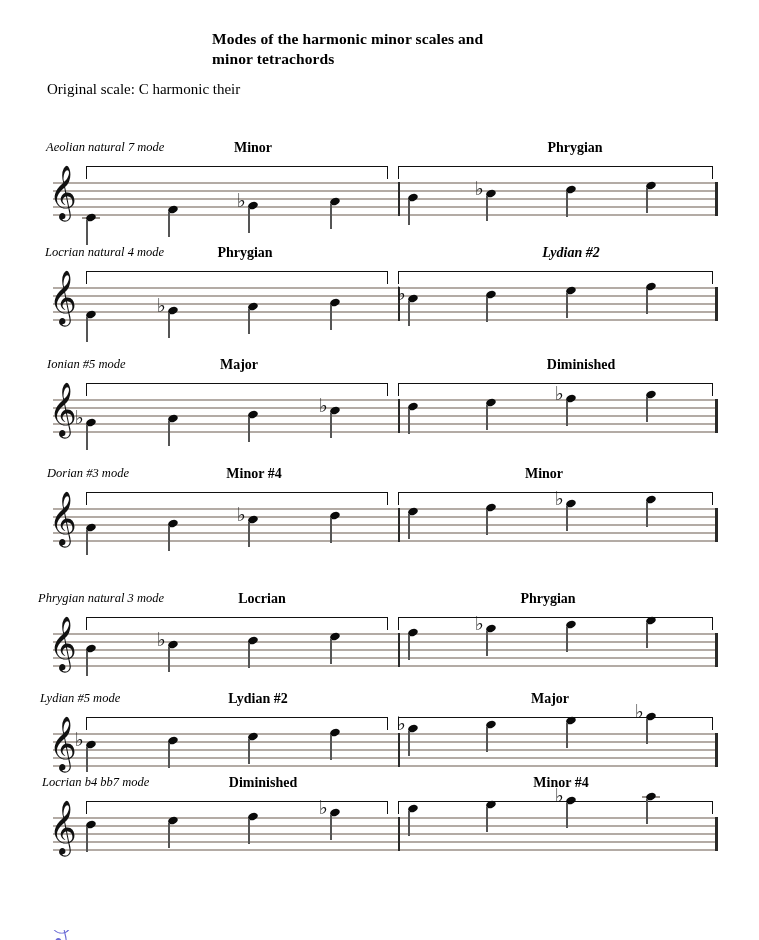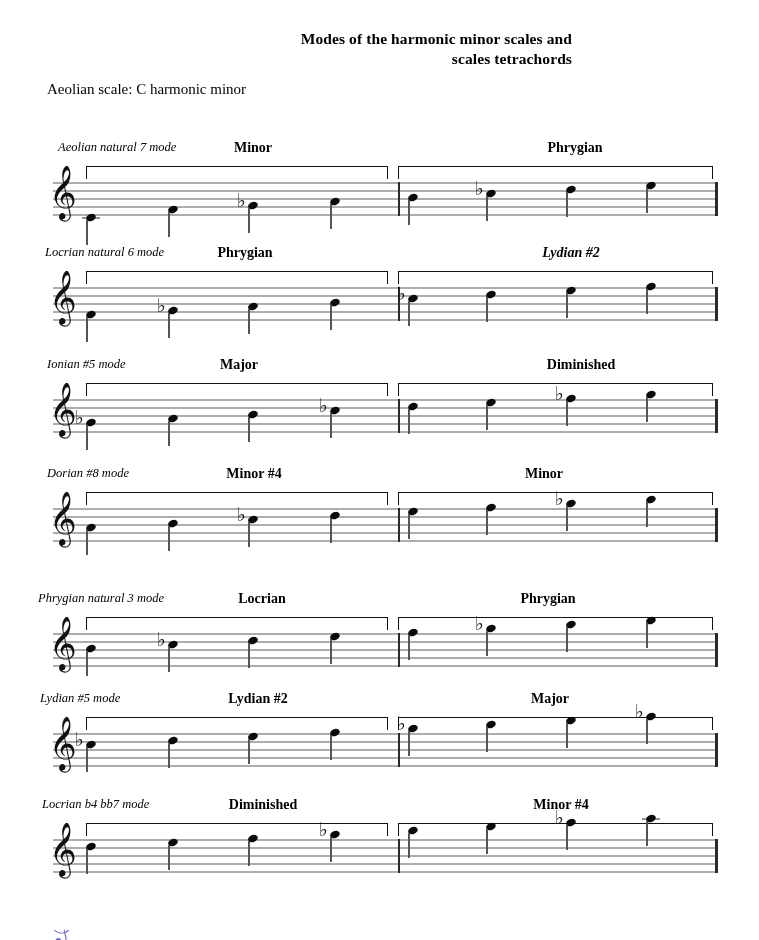--- a/index.html
+++ b/index.html
@@ -21,21 +21,21 @@
   #doc-title {
     position: absolute;
     left: 212px;
     top: 19px;
     width: 360px;
     font-size: 15.5px;
     font-weight: bold;
     line-height: 20px;
     letter-spacing: 0.1px;
   }
-  #doc-title .title-line { display: block; text-align: right; }
+  #doc-title .title-line { display: block; }
 
   #original-scale {
     position: absolute;
     left: 47px;
     top: 80px;
     font-size: 15px;
     line-height: 18px;
     white-space: nowrap;
   }
 
@@ -180,28 +180,28 @@
     line-height: 47px;
     font-family: "DejaVu Sans", sans-serif;
     color: #6b6bd6;
   }
 </style>
 </head>
 <body>
 
 <h1 id="doc-title">
   <span class="title-line">Modes of the harmonic minor scales and</span>
-  <span class="title-line">scales tetrachords</span>
+  <span class="title-line">minor tetrachords</span>
 </h1>
 
-<div id="original-scale">Aeolian scale: C harmonic minor</div>
+<div id="original-scale">Original scale: C harmonic their</div>
 
 <div id="systems-container">
     <div class="system" style="top: 140px;">
-      <div class="mode-label" style="left: 58px;">Aeolian natural 7 mode</div>
+      <div class="mode-label" style="left: 46px;">Aeolian natural 7 mode</div>
       <div class="tetra-label" style="left: 253px;">Minor</div>
       <div class="bracket" style="left: 86px; width: 302px; top: 26px;"></div>
       <div class="tetra-label" style="left: 575px;">Phrygian</div>
       <div class="bracket" style="left: 398px; width: 315px; top: 26px;"></div>
       <div class="staff" style="top: 42px; left: 53px; width: 665px;">
         <div class="staff-line l0"></div>
         <div class="staff-line l1"></div>
         <div class="staff-line l2"></div>
         <div class="staff-line l3"></div>
         <div class="staff-line l4"></div>
@@ -239,21 +239,21 @@
           <div class="notehead"></div>
           <div class="stem down"></div>
         </div>
         <div class="note" style="left: 598px; top: 4px;">
           <div class="notehead"></div>
           <div class="stem down"></div>
         </div>
       </div>
     </div>
     <div class="system" style="top: 245px;">
-      <div class="mode-label" style="left: 45px;">Locrian natural 6 mode</div>
+      <div class="mode-label" style="left: 45px;">Locrian natural 4 mode</div>
       <div class="tetra-label" style="left: 245px;">Phrygian</div>
       <div class="bracket" style="left: 86px; width: 302px; top: 26px;"></div>
       <div class="tetra-label italic" style="left: 571px;">Lydian #2</div>
       <div class="bracket" style="left: 398px; width: 315px; top: 26px;"></div>
       <div class="staff" style="top: 42px; left: 53px; width: 665px;">
         <div class="staff-line l0"></div>
         <div class="staff-line l1"></div>
         <div class="staff-line l2"></div>
         <div class="staff-line l3"></div>
         <div class="staff-line l4"></div>
@@ -342,21 +342,21 @@
           <div class="notehead"></div>
           <div class="stem down"></div>
         </div>
         <div class="note" style="left: 598px; top: -4px;">
           <div class="notehead"></div>
           <div class="stem down"></div>
         </div>
       </div>
     </div>
     <div class="system" style="top: 466px;">
-      <div class="mode-label" style="left: 47px;">Dorian #8 mode</div>
+      <div class="mode-label" style="left: 47px;">Dorian #3 mode</div>
       <div class="tetra-label" style="left: 254px;">Minor #4</div>
       <div class="bracket" style="left: 86px; width: 302px; top: 26px;"></div>
       <div class="tetra-label" style="left: 544px;">Minor</div>
       <div class="bracket" style="left: 398px; width: 315px; top: 26px;"></div>
       <div class="staff" style="top: 42px; left: 53px; width: 665px;">
         <div class="staff-line l0"></div>
         <div class="staff-line l1"></div>
         <div class="staff-line l2"></div>
         <div class="staff-line l3"></div>
         <div class="staff-line l4"></div>
@@ -495,21 +495,21 @@
           <div class="notehead"></div>
           <div class="stem down"></div>
         </div>
         <div class="note" style="left: 598px; top: -16px;">
           <div class="flat">♭</div>
           <div class="notehead"></div>
           <div class="stem down"></div>
         </div>
       </div>
     </div>
-    <div class="system" style="top: 797px; text-decoration: underline;">
+    <div class="system" style="top: 775px; text-decoration: underline;">
       <div class="mode-label" style="left: 42px;">Locrian b4 bb7 mode</div>
       <div class="tetra-label" style="left: 263px;">Diminished</div>
       <div class="bracket" style="left: 86px; width: 302px; top: 26px;"></div>
       <div class="tetra-label" style="left: 561px;">Minor #4</div>
       <div class="bracket" style="left: 398px; width: 315px; top: 26px;"></div>
       <div class="staff" style="top: 42px; left: 53px; width: 665px;">
         <div class="staff-line l0"></div>
         <div class="staff-line l1"></div>
         <div class="staff-line l2"></div>
         <div class="staff-line l3"></div>

